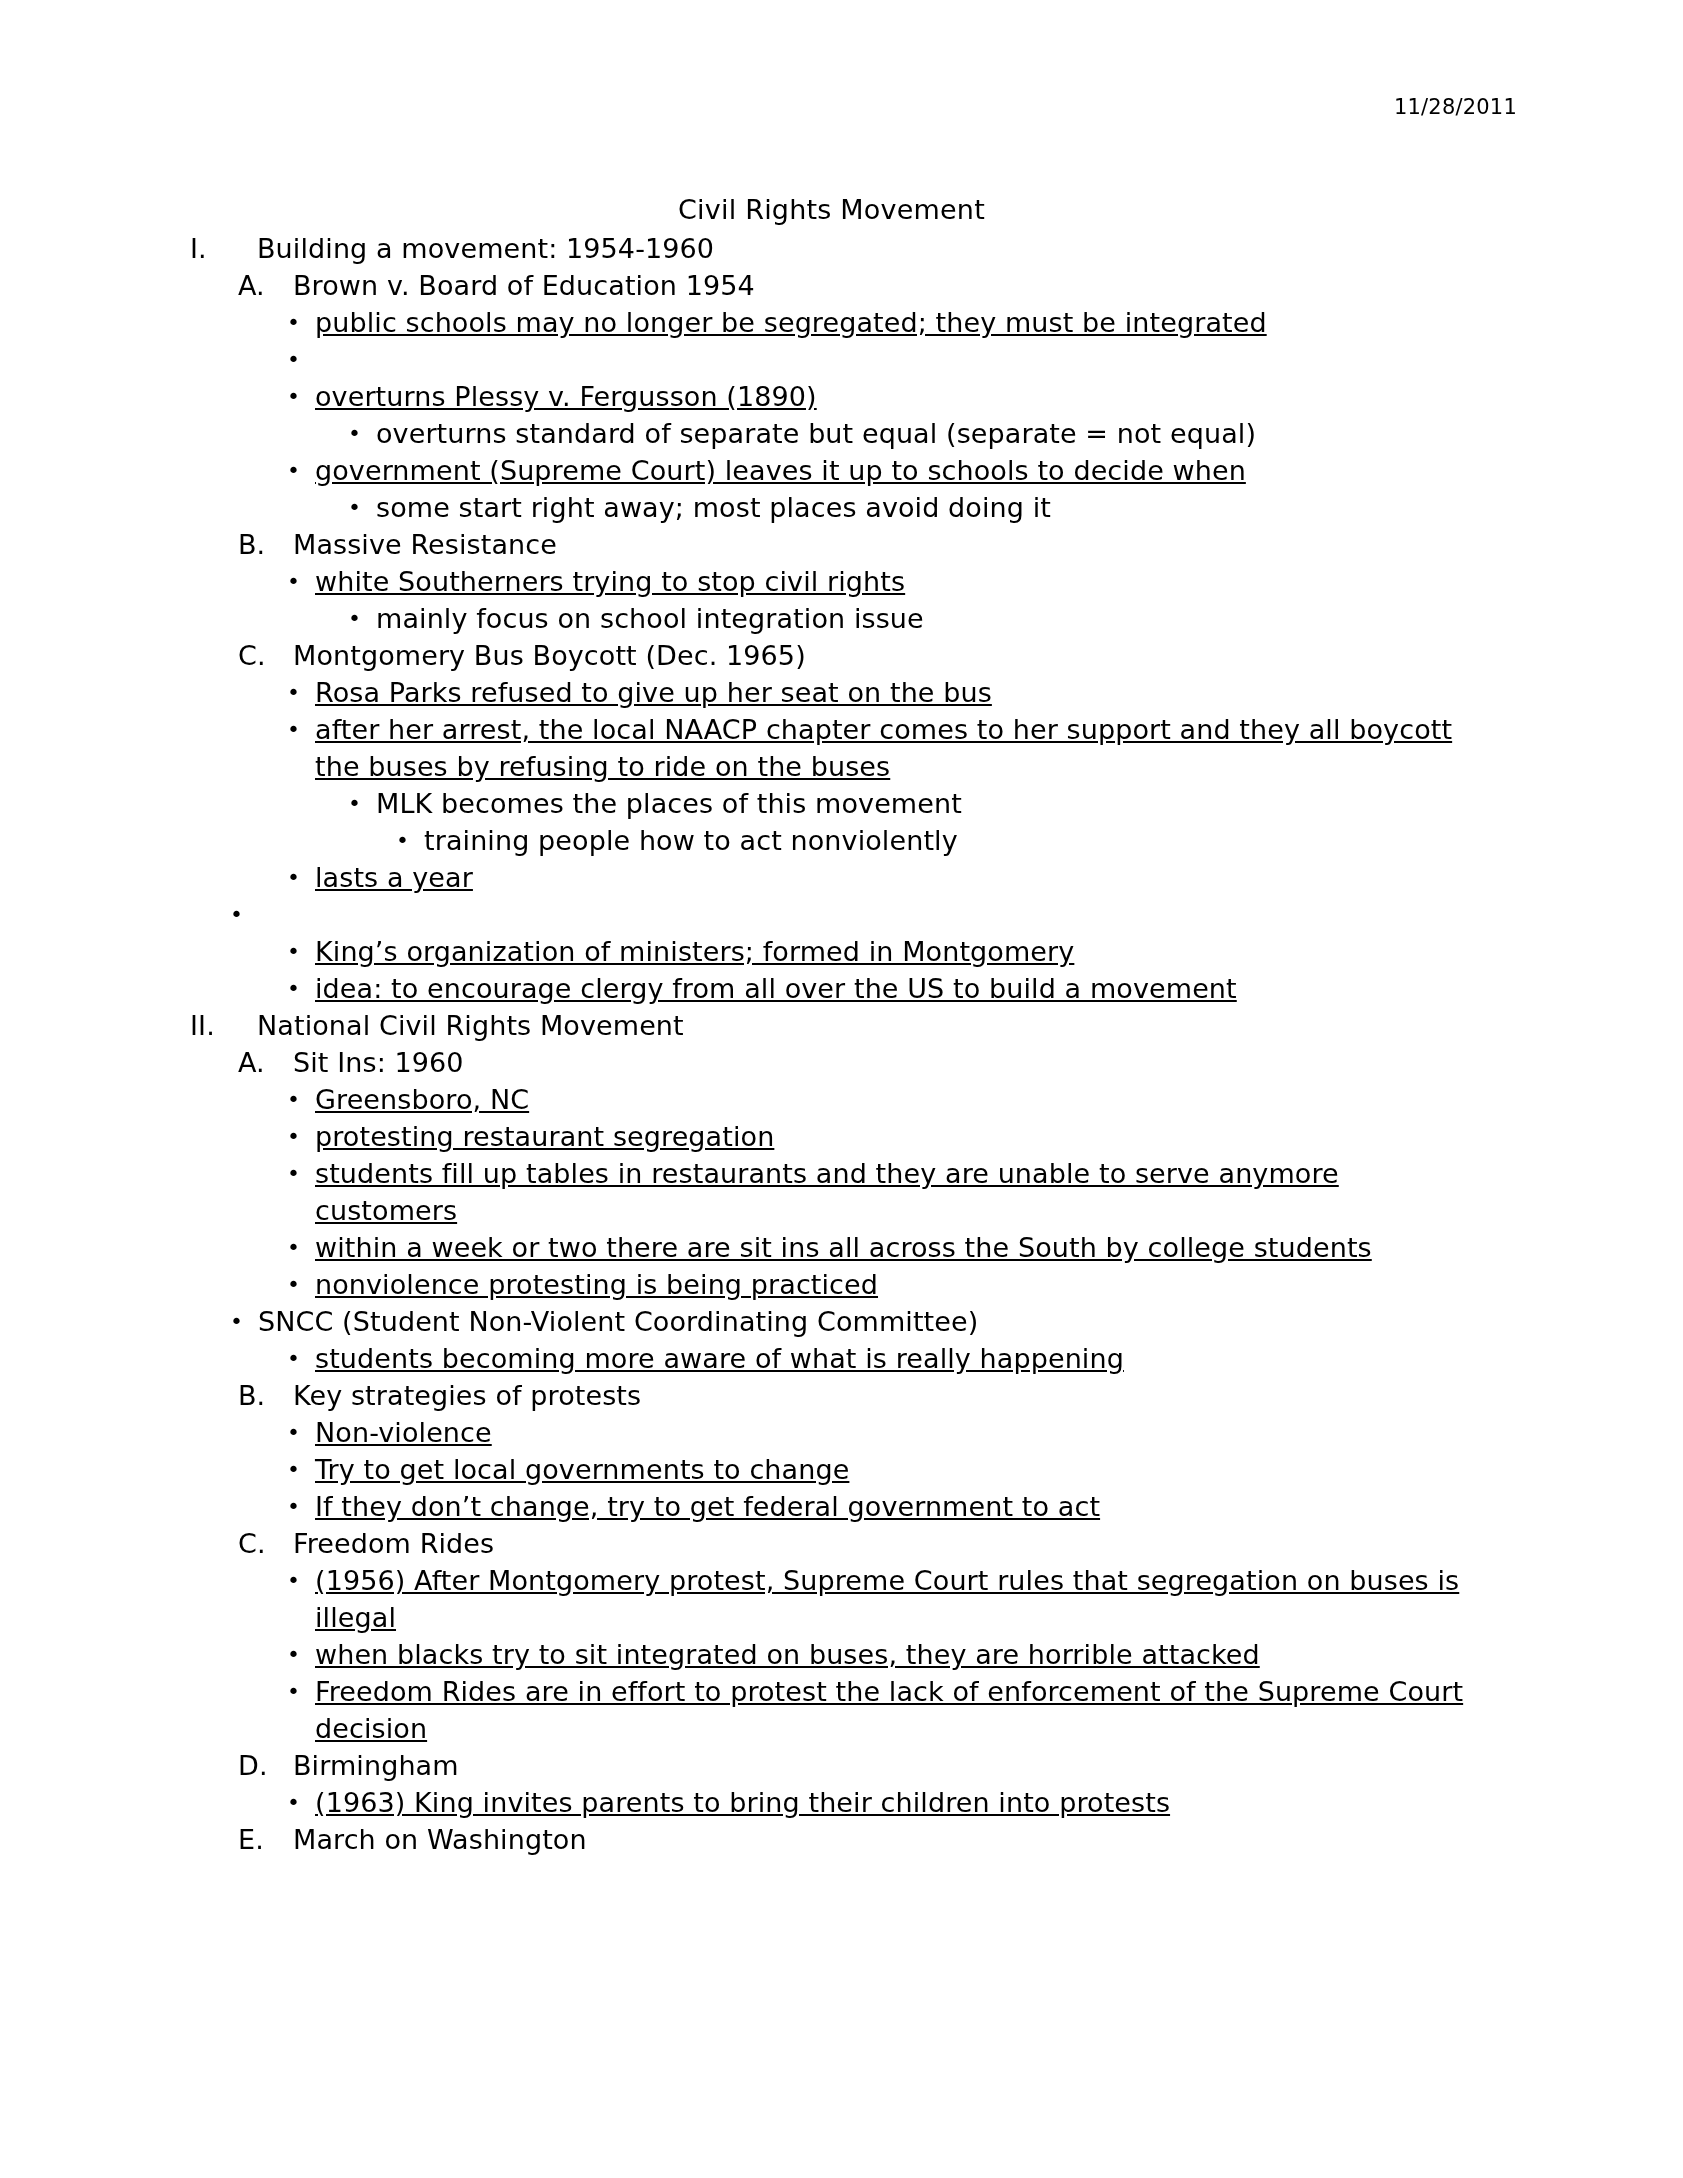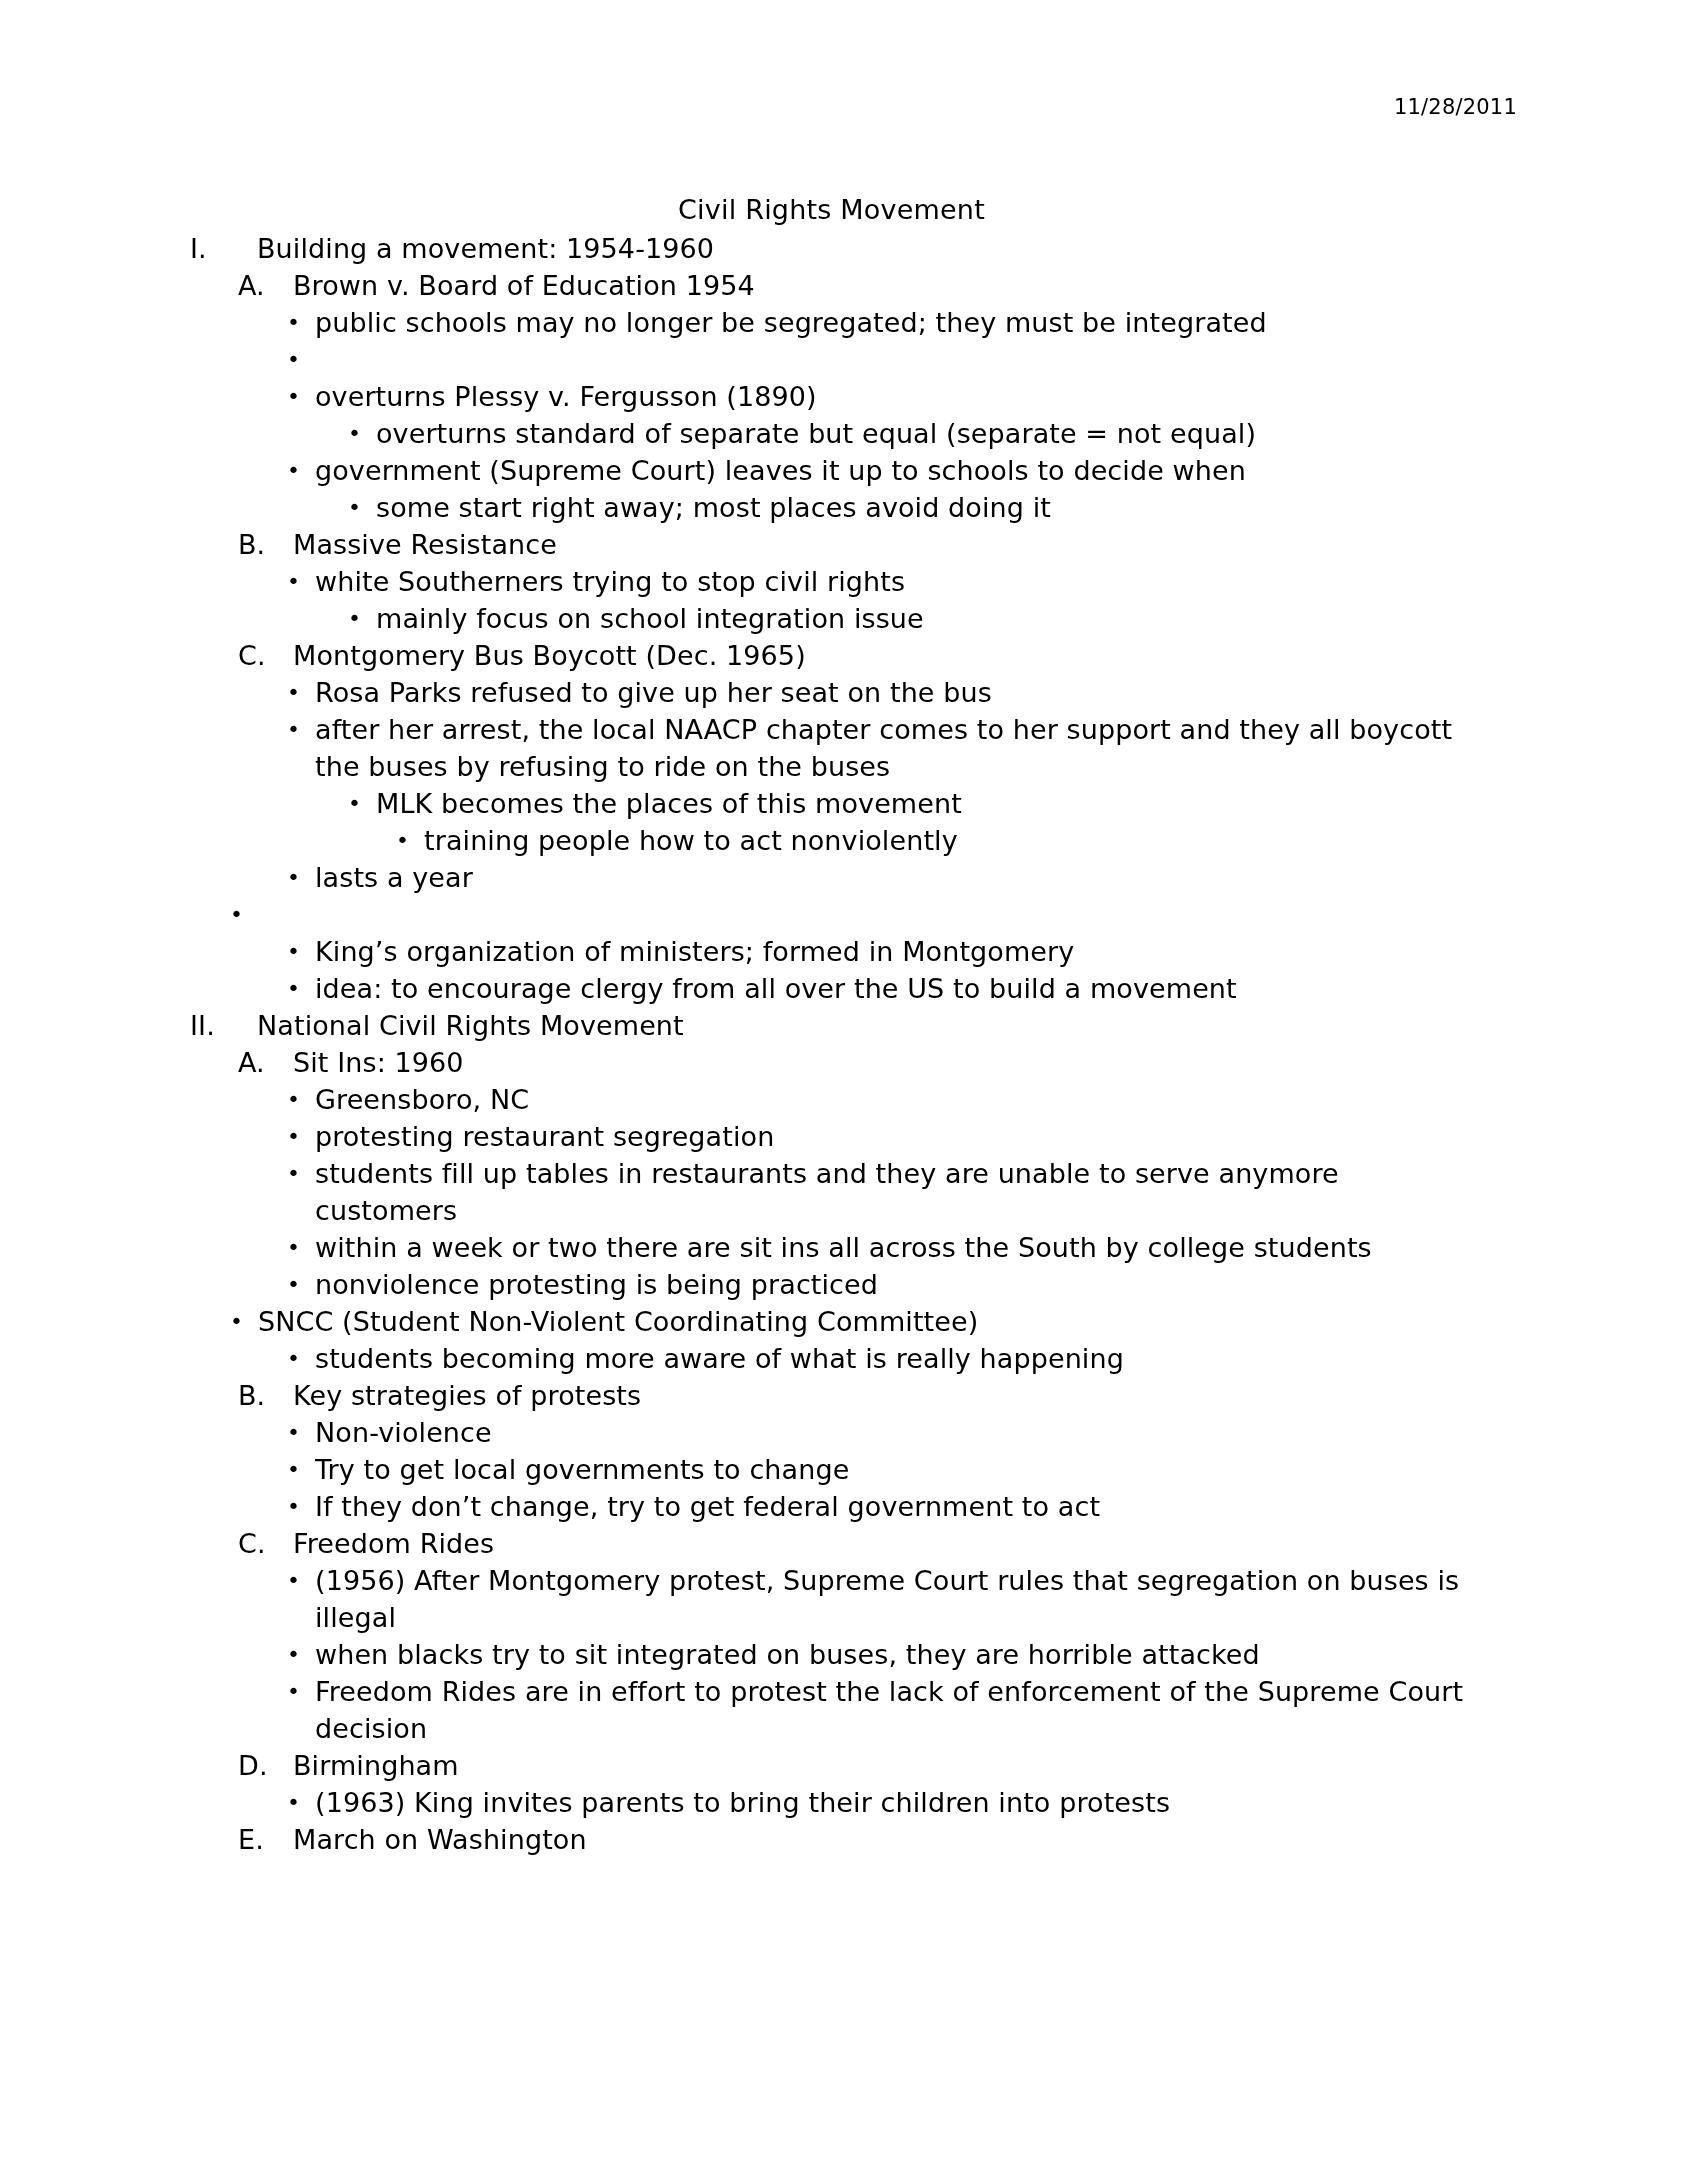--- a/index.html
+++ b/index.html
@@ -70,21 +70,21 @@
   
   .l1 .marker { width: 67px; margin-left: 190px; }
   .l1 .text   { padding-right: 248px; }
 
   
   .l2 .marker { width: 55px; margin-left: 238px; }
   .l2 .text   { padding-right: 248px; }
 
   
   .l3 .marker { width: 28px; margin-left: 287px; font-size: 22px; line-height: 37px; }
-  .l3 .text   { padding-right: 218px; }
+  .l3 .text   { padding-right: 218px; text-decoration: underline; }
 
   
   .l4 .marker { width: 28px; margin-left: 348px; font-size: 22px; line-height: 37px; }
   .l4 .text   { padding-right: 90px; }
 
   
   .l5 .marker { width: 28px; margin-left: 396px; font-size: 22px; line-height: 37px; }
   .l5 .text   { padding-right: 218px; }
 
   

